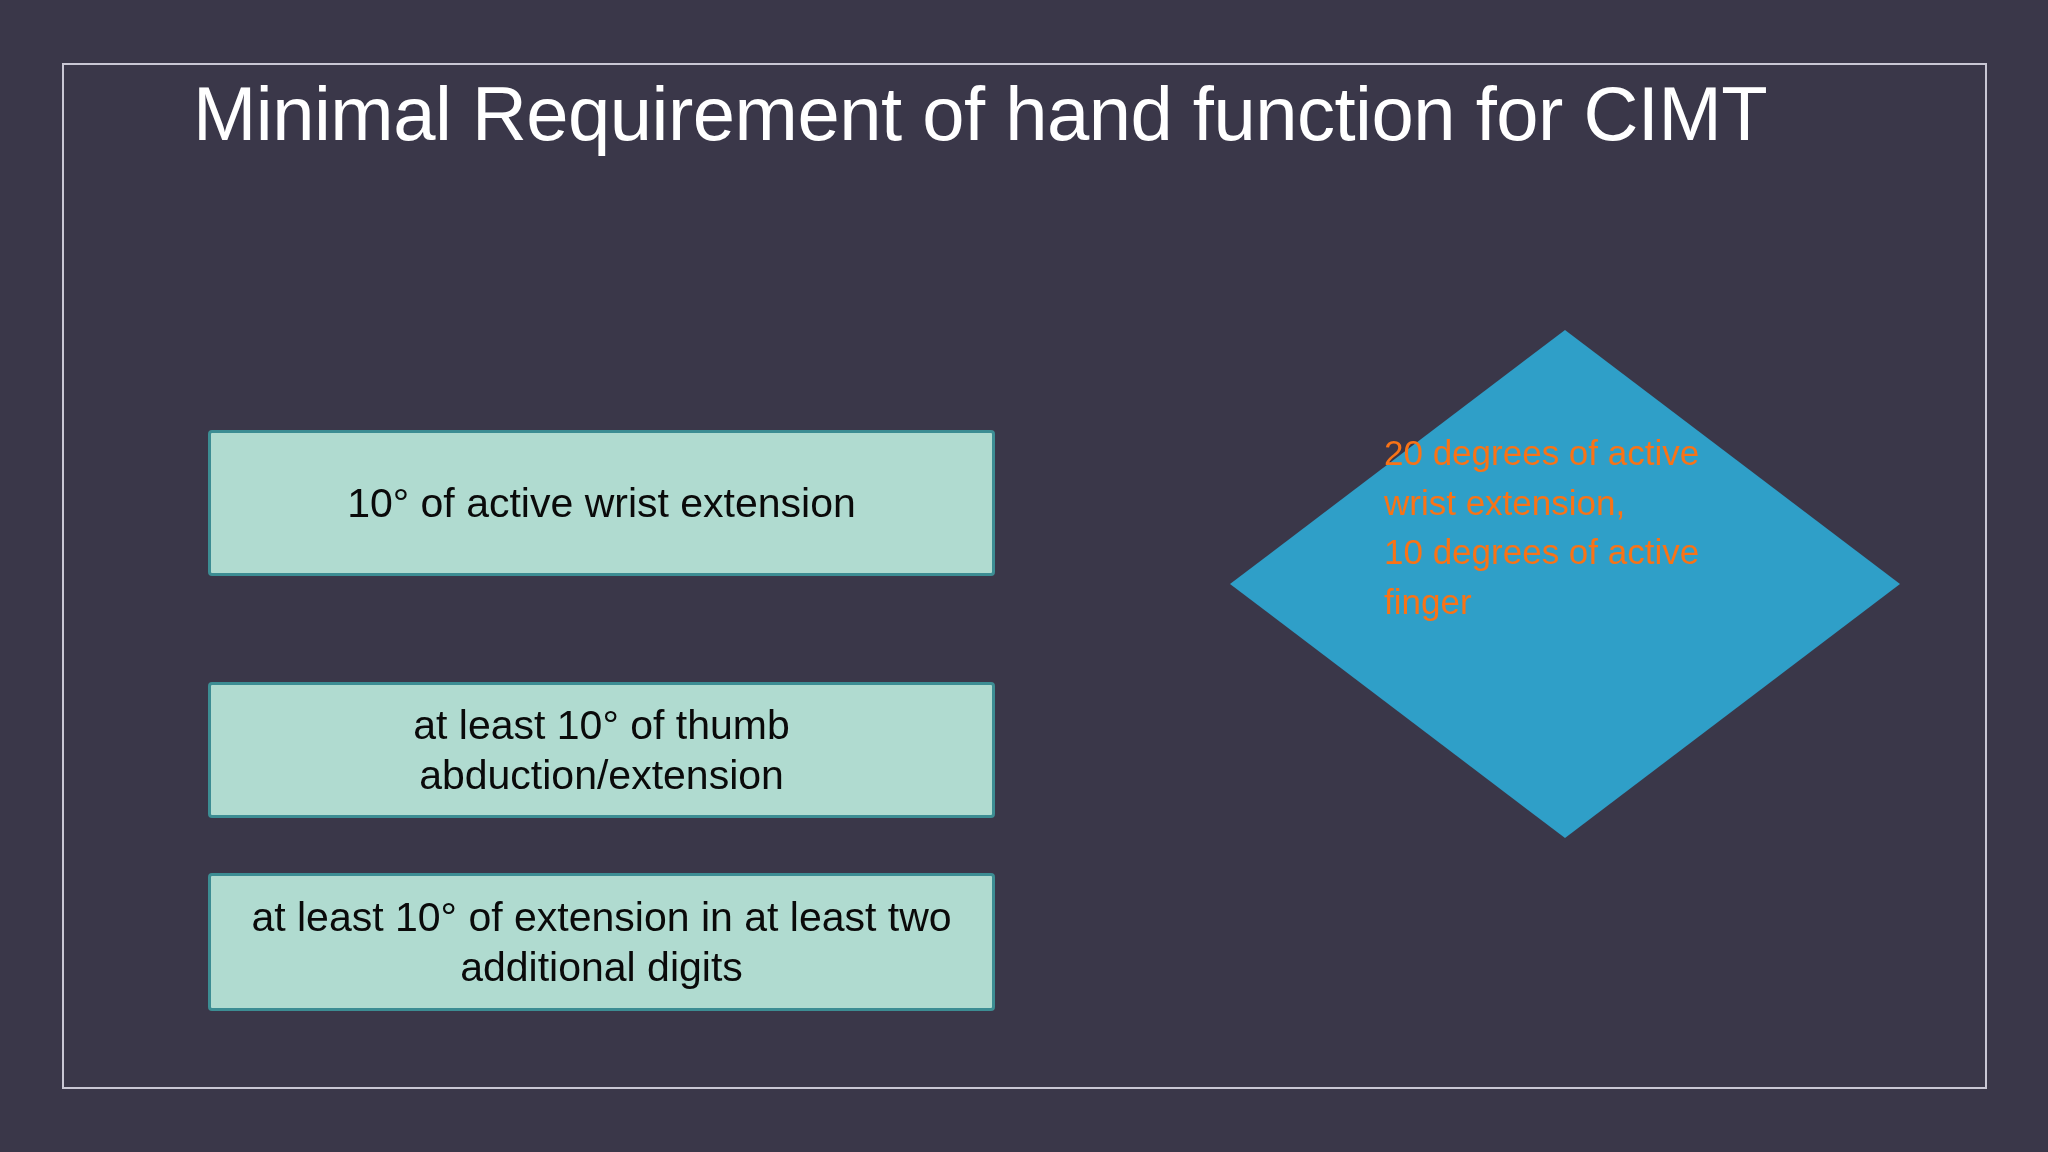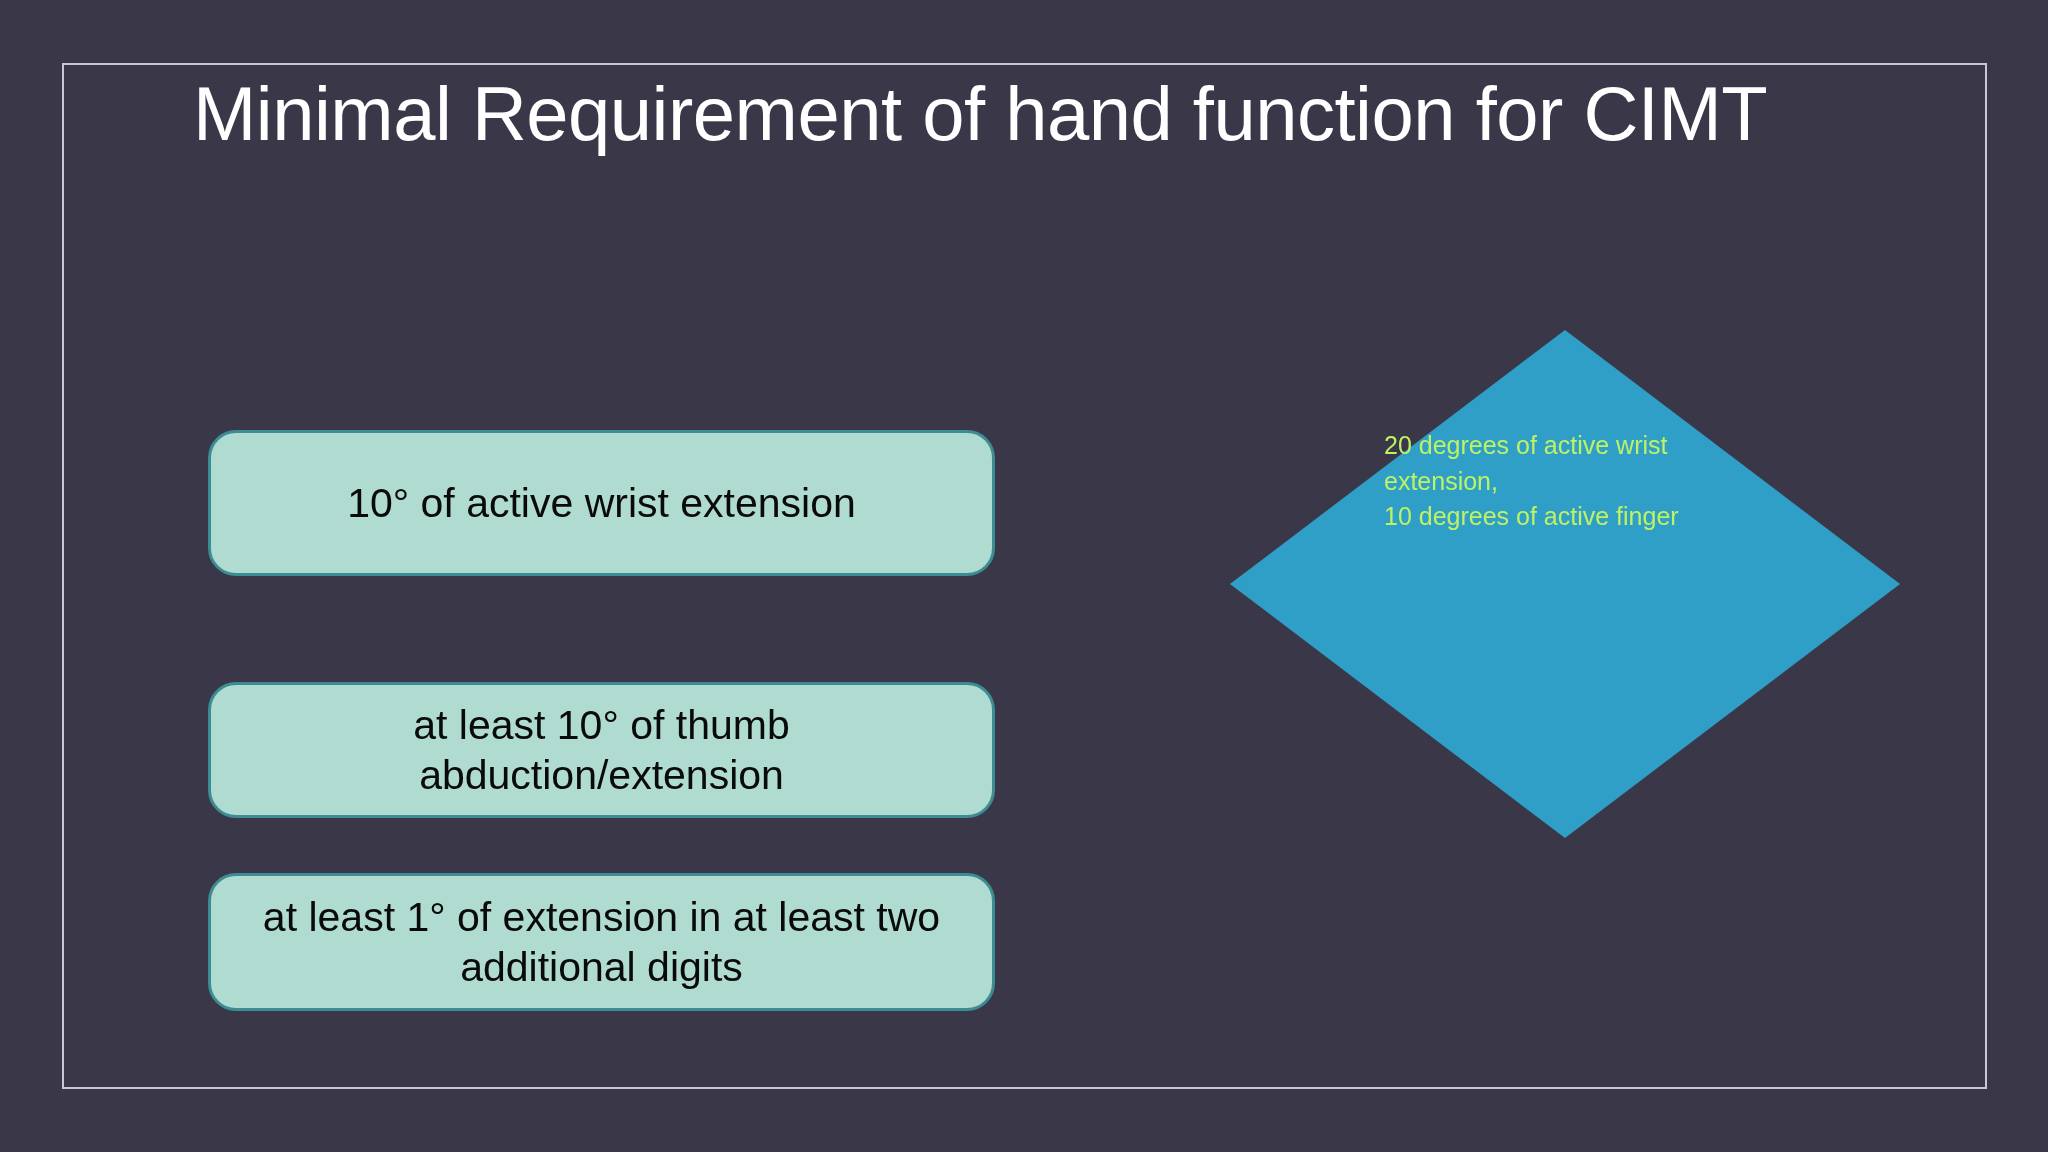--- a/index.html
+++ b/index.html
@@ -44,21 +44,21 @@
     white-space: pre-line;
   }
 
   
   .mint-box {
     position: absolute;
     left: 208px;
     width: 787px;
     background: #b0dbd0;
     border: 3px solid #3c8d93;
-    border-radius: 28px;
+    border-radius: 4px;
     box-sizing: border-box;
     display: flex;
     align-items: center;
     justify-content: center;
     text-align: center;
     color: #0a0a0a;
     font-family: "Liberation Sans", sans-serif;
     font-size: 41px;
     line-height: 1.22;
     padding: 4px 26px;
@@ -80,23 +80,23 @@
     position: absolute;
     inset: 0;
     background: #2f9fc8;
     clip-path: polygon(50% 0%, 100% 50%, 50% 100%, 0% 50%);
   }
   #diamond-text {
     position: absolute;
     left: 154px;
     top: 98px;
     width: 330px;
-    color: #bef264;
+    color: #f97316;
     font-family: "Liberation Sans", sans-serif;
-    font-size: 25px;
+    font-size: 35px;
     line-height: 1.42;
     white-space: pre-line;
     text-align: left;
   }
 </style>
 </head>
 <body>
 
 <div id="slide">
 
@@ -106,21 +106,21 @@
 
   <div class="mint-box" id="box-1">
     <span>10° of active wrist extension</span>
   </div>
 
   <div class="mint-box" id="box-2">
     <span>at least 10° of thumb abduction/extension</span>
   </div>
 
   <div class="mint-box" id="box-3">
-    <span>at least 1° of extension in at least two additional digits</span>
+    <span>at least 10° of extension in at least two additional digits</span>
   </div>
 
   <div id="diamond-wrap">
     <div id="diamond-shape"></div>
     <div id="diamond-text">20 degrees of active wrist extension,
 10 degrees of active finger</div>
   </div>
 
 </div>
 

